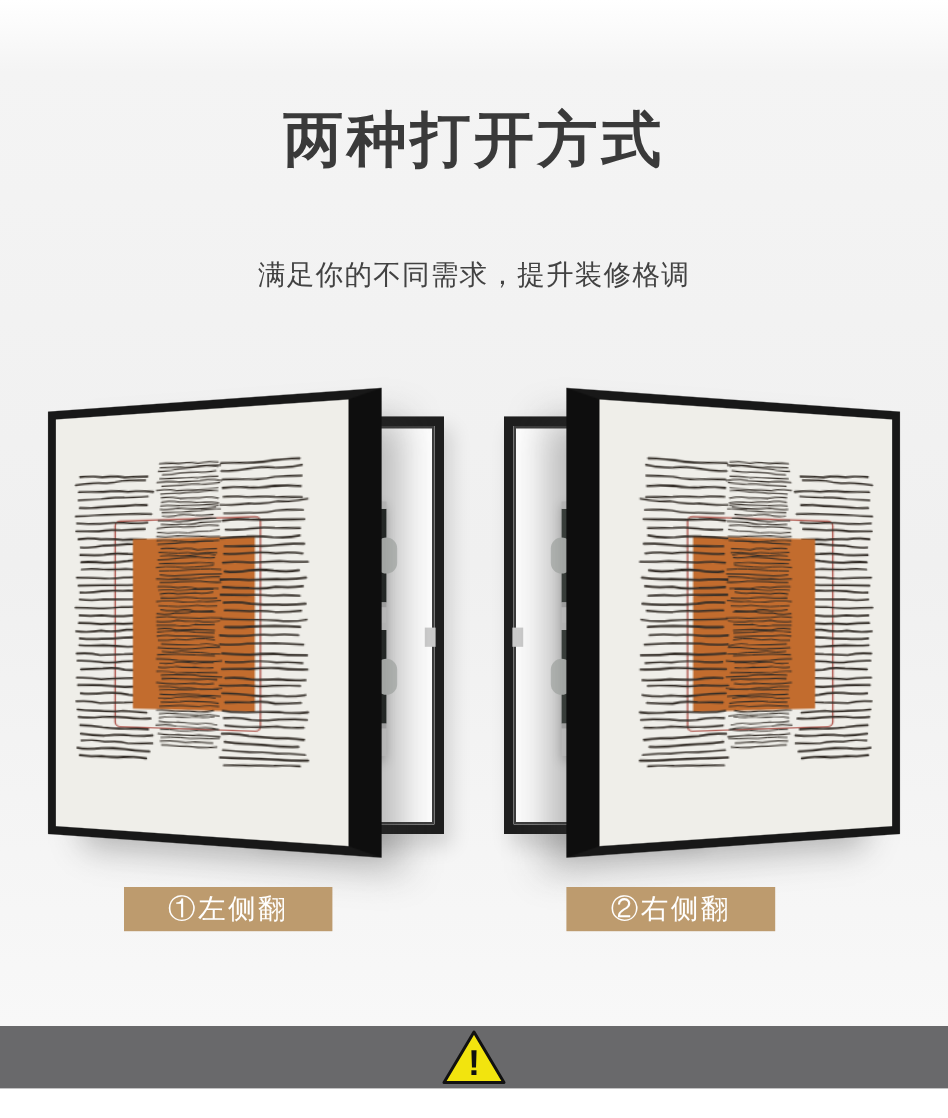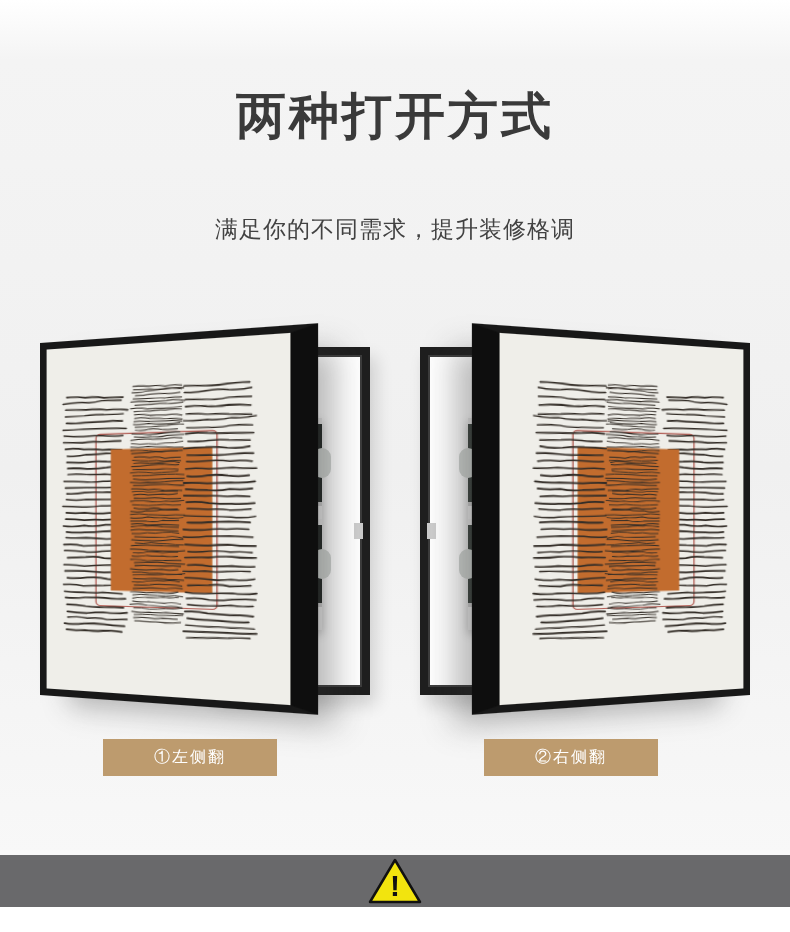--- a/index.html
+++ b/index.html
@@ -64,25 +64,25 @@
     box-shadow:22px 16px 26px -8px rgba(50,50,50,.35);
   }
   .module.right .panel{
     left:74px;border-left-width:24px;border-left-color:#0e0e0e;
     transform:perspective(900px) rotateY(20deg);transform-origin:right center;
     box-shadow:-22px 16px 26px -8px rgba(50,50,50,.35);
   }
   .art-svg{display:block;width:100%;height:100%;}
   .flip-badge{
     position:absolute;top:739px;width:174px;height:37px;
-    background:#bd9b6e;color:#ffffff;font-size:16px;letter-spacing:2px;
+    background:#bd9b6e;color:#ffffff;font-size:23px;letter-spacing:2px;
     display:flex;align-items:center;justify-content:center;
   }
   .flip-badge.left{left:103px;}
-  .flip-badge.right{left:484px;}
+  .flip-badge.right{left:472px;}
   .warning-bar{
     position:absolute;left:0;top:855px;width:790px;height:52px;background:#69696b;
     display:flex;align-items:center;justify-content:center;gap:18px;
   }
   .warning-triangle{width:54px;height:46px;flex:0 0 auto;}
   .warning-text{
     color:#ffffff;font-size:25px;font-weight:bold;letter-spacing:1px;white-space:nowrap;
   }
 </style>
 </head>

